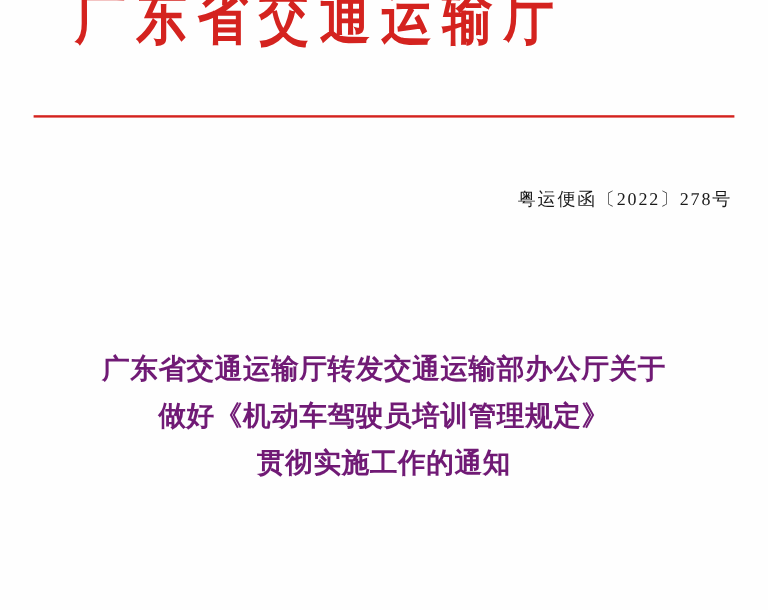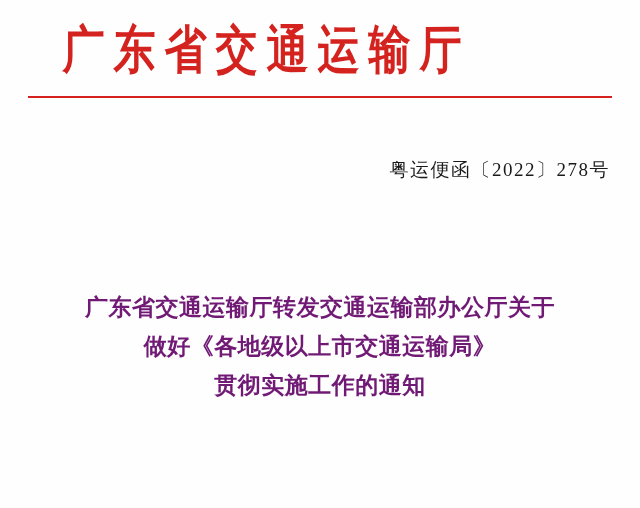--- a/index.html
+++ b/index.html
@@ -22,21 +22,20 @@
   }
 
   
   .masthead {
     position: absolute;
     top: 0;
     left: 0;
     width: 524px;
     height: 100px;
     display: flex;
-    align-items: center;
     justify-content: center;
   }
   .masthead-title {
     color: #d4231f;
     font-family: "Liberation Serif", "DejaVu Serif", serif;
     font-weight: bold;
     font-size: 42px;
     letter-spacing: 9px;
     text-indent: 9px;
     white-space: nowrap;
@@ -50,21 +49,21 @@
     width: 584px;
     height: 2px;
     background: #d4231f;
   }
 
   
   .doc-number {
     position: absolute;
     top: 157px;
     right: 30px;
-    font-size: 19px;
+    font-size: 15px;
     color: #1a1a1a;
     letter-spacing: 1.5px;
     font-family: "Liberation Serif", "DejaVu Serif", serif;
     white-space: nowrap;
   }
 
   
   .doc-title {
     position: absolute;
     top: 288px;
@@ -101,18 +100,18 @@
   <div class="masthead">
     <div class="masthead-title">广东省交通运输厅</div>
   </div>
 
   <div class="red-rule"></div>
 
   <div class="doc-number">粤运便函〔2022〕278号</div>
 
   <div class="doc-title">
     <span class="line">广东省交通运输厅转发交通运输部办公厅关于</span>
-    <span class="line">做好《各地级以上市交通运输局》</span>
+    <span class="line">做好《机动车驾驶员培训管理规定》</span>
     <span class="line">贯彻实施工作的通知</span>
   </div>
 
 
 </div>
 
 </body></html>

